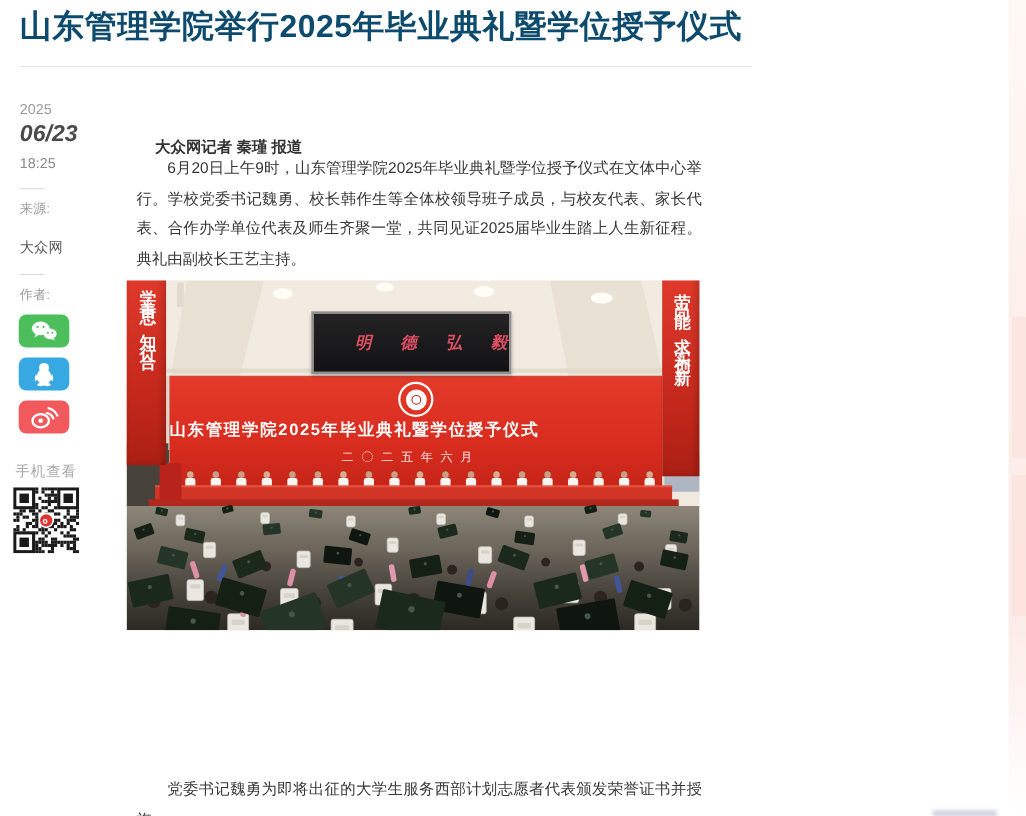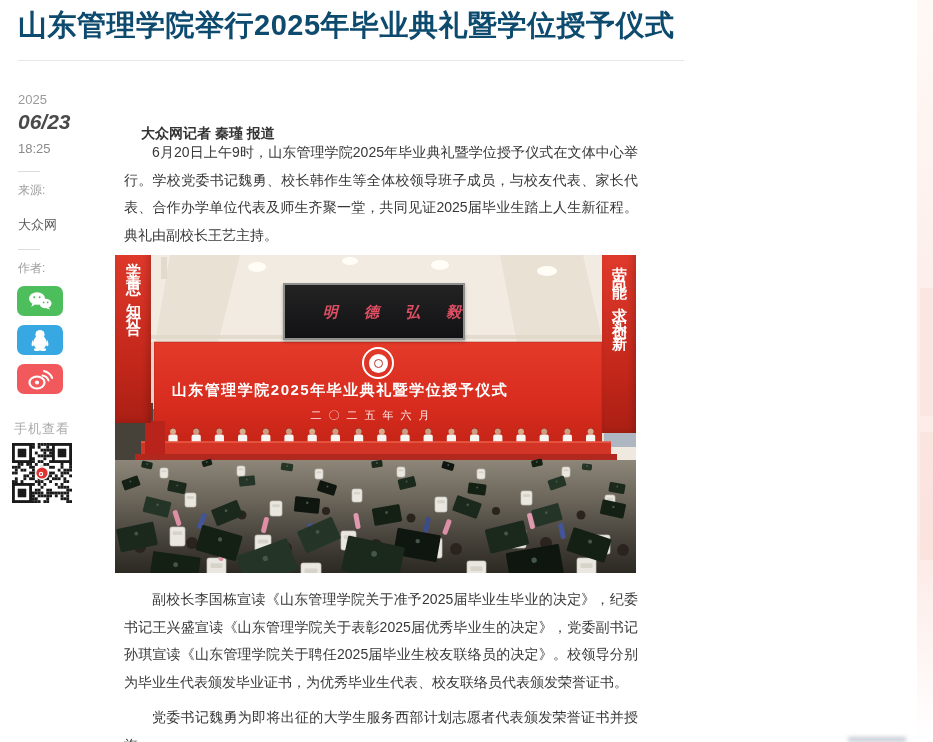--- a/index.html
+++ b/index.html
@@ -50,21 +50,21 @@
   .led-line { color:#e04f64; font-size:15px; font-weight:bold; font-style:italic;
               letter-spacing:11px; line-height:24px; text-indent:11px; white-space:nowrap; }
 
   .emblem { position:absolute; left:247px; top:92px; width:32px; height:32px;
             border:2.5px solid #ffffff; border-radius:50%;
             display:flex; align-items:center; justify-content:center; }
   .emblem-in { width:19px; height:19px; background:#fff; border-radius:50%;
                display:flex; align-items:center; justify-content:center; }
   .emblem-dot { width:9px; height:9px; border:1.5px solid #c03026; border-radius:50%; }
 
-  .bd-title { position:absolute; left:39px; top:126px; width:372px; text-align:center;
+  .bd-title { position:absolute; left:39px; top:126px; width:372px; text-align:left;
               color:#ffffff; font-weight:bold; font-size:15px; letter-spacing:1.5px; white-space:nowrap; }
   .bd-sub   { position:absolute; left:39px; top:153px; width:432px; text-align:center;
               color:#ffeaea; font-size:11px; letter-spacing:7px; text-indent:7px; }
 
   .banner { position:absolute; background:linear-gradient(180deg,#e03a2c,#c02619 70%,#aa1f14);
             display:flex; justify-content:center; box-shadow:inset -3px 0 6px rgba(0,0,0,.18); }
   .banner-l { left:0;  top:-8px; width:36px; height:176px; }
   .banner-r { right:0; top:-4px; width:34px; height:182px; }
   .banner span { writing-mode:vertical-rl; color:#fff; font-weight:bold; font-size:15px;
                  letter-spacing:9px; padding-top:4px; white-space:pre; }
@@ -623,20 +623,19 @@
     <div class="bd-sub">二〇二五年六月</div>
 
     <div class="banner banner-l">
       <span>学善思 知行合</span>
     </div>
     <div class="banner banner-r">
       <span>劳尚能 求实创新</span>
     </div>
   </div>
 
-  <p class="para" id="p2">副校长李国栋宣读《山东管理学院关于准予2025届毕业生毕业的决定》，纪委书记王兴盛宣读《山东管理学院关于表彰2025届优秀毕业生的决定》，党委副书记孙琪宣读《山东管理学院关于聘任2025届毕业生校友联络员的决定》。校领导分别为毕业生代表颁发毕业证书，为优秀毕业生代表、校友联络员代表颁发荣誉证书。</p>
   <p class="para" id="p3">党委书记魏勇为即将出征的大学生服务西部计划志愿者代表颁发荣誉证书并授旗。</p>
 
   <div class="right-tint"></div>
   <div class="tint-b1"></div>
   <div class="tint-b2"></div>
   <div class="bottom-smudge"></div>
 </div>
 
 </body></html>

